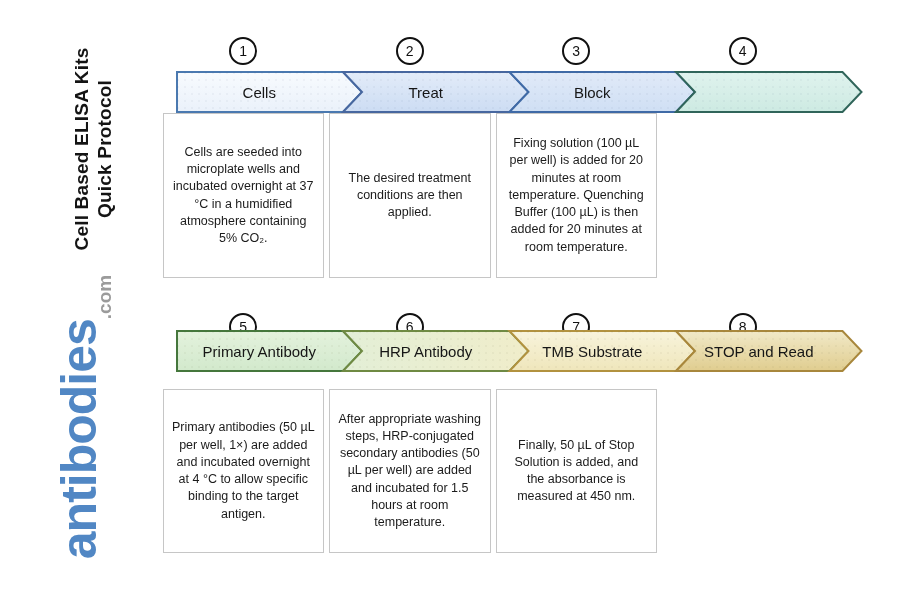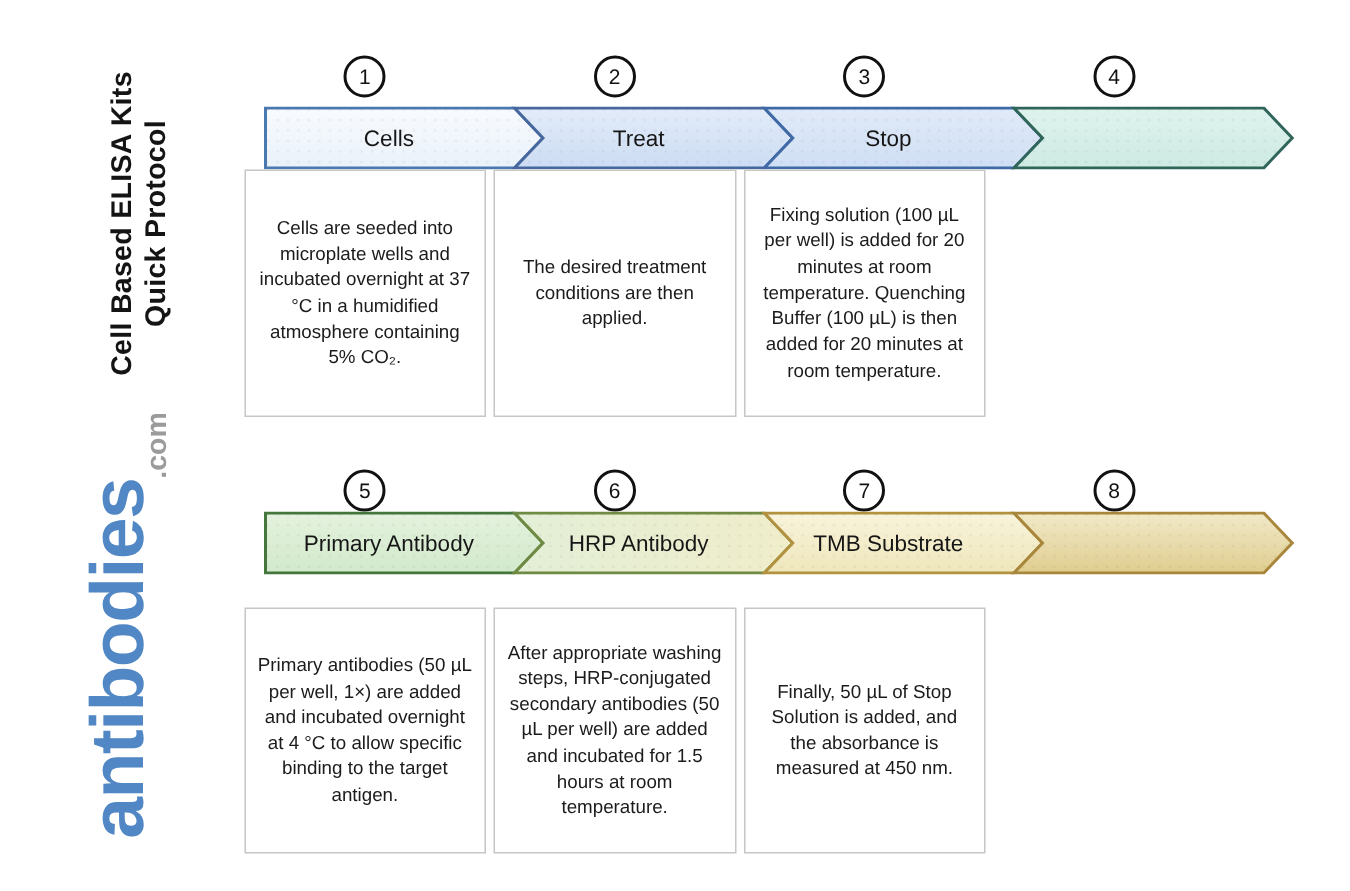--- a/index.html
+++ b/index.html
@@ -100,21 +100,21 @@
       <polygon points="167,1 333.5,1 352.5,21 333.5,41 167,41 186,21" fill="url(#g1)" stroke-width="2" stroke="#47679f"></polygon>
       <polygon points="167,1 333.5,1 352.5,21 333.5,41 167,41 186,21" fill="url(#dots1)" stroke="none"></polygon>
       <polygon points="333.5,1 500,1 519,21 500,41 333.5,41 352.5,21" fill="url(#g2)" stroke-width="2" stroke="#3f6aa6"></polygon>
       <polygon points="333.5,1 500,1 519,21 500,41 333.5,41 352.5,21" fill="url(#dots1)" stroke="none"></polygon>
       <polygon points="500,1 666.5,1 685.5,21 666.5,41 500,41 519,21" fill="url(#g3)" stroke-width="2" stroke="#30655a"></polygon>
       <polygon points="500,1 666.5,1 685.5,21 666.5,41 500,41 519,21" fill="url(#dots1)" stroke="none"></polygon>
     </svg>
     <div class="label-row">
       <div class="label-cell">Cells</div>
       <div class="label-cell">Treat</div>
-      <div class="label-cell">Stop</div>
+      <div class="label-cell">Block</div>
     </div>
   </div>
 
   <div class="box-row r1-boxes" style="top:113px">
     <div class="box-cell">
       <div class="desc-box">
         <div class="desc-text">Cells are seeded into microplate wells and incubated overnight at 37 °C in a humidified atmosphere containing 5% CO₂.</div>
       </div>
     </div>
     <div class="box-cell">
@@ -137,21 +137,21 @@
         <div class="num-badge">6</div>
       </div>
     <div class="num-cell">
         <div class="num-badge">7</div>
       </div>
     <div class="num-cell">
         <div class="num-badge">8</div>
       </div>
   </div>
 
-  <div class="arrow-wrap" style="top:341px">
+  <div class="arrow-wrap" style="top:330px">
     <svg width="690" height="42" viewBox="0 0 690 42">
       <defs>
         <linearGradient id="g4" x1="0" y1="0" x2="0" y2="1">
           <stop offset="0" stop-color="#e4f2dd"></stop>
             <stop offset="1" stop-color="#d2e9cc"></stop>
         </linearGradient>
         <linearGradient id="g5" x1="0" y1="0" x2="1" y2="0">
           <stop offset="0" stop-color="#e3efd7"></stop>
             <stop offset="1" stop-color="#f0edca"></stop>
         </linearGradient>
@@ -173,24 +173,25 @@
       <polygon points="167,1 333.5,1 352.5,21 333.5,41 167,41 186,21" fill="url(#dots2)" stroke="none"></polygon>
       <polygon points="333.5,1 500,1 519,21 500,41 333.5,41 352.5,21" fill="url(#g6)" stroke-width="2" stroke="#b2923f"></polygon>
       <polygon points="333.5,1 500,1 519,21 500,41 333.5,41 352.5,21" fill="url(#dots2)" stroke="none"></polygon>
       <polygon points="500,1 666.5,1 685.5,21 666.5,41 500,41 519,21" fill="url(#g7)" stroke-width="2" stroke="#a8873c"></polygon>
       <polygon points="500,1 666.5,1 685.5,21 666.5,41 500,41 519,21" fill="url(#dots2)" stroke="none"></polygon>
     </svg>
     <div class="label-row">
       <div class="label-cell">Primary Antibody</div>
       <div class="label-cell">HRP Antibody</div>
       <div class="label-cell">TMB Substrate</div>
-    </div>
-  </div>
-
-  <div class="box-row r2-boxes" style="top:405px">
+      <div class="label-cell">STOP and Read</div>
+    </div>
+  </div>
+
+  <div class="box-row r2-boxes" style="top:389px">
     <div class="box-cell">
       <div class="desc-box">
         <div class="desc-text">Primary antibodies (50 µL per well, 1×) are added and incubated overnight at 4 °C to allow specific binding to the target antigen.</div>
       </div>
     </div>
     <div class="box-cell">
       <div class="desc-box">
         <div class="desc-text">After appropriate washing steps, HRP-conjugated secondary antibodies (50 µL per well) are added and incubated for 1.5 hours at room temperature.</div>
       </div>
     </div>

